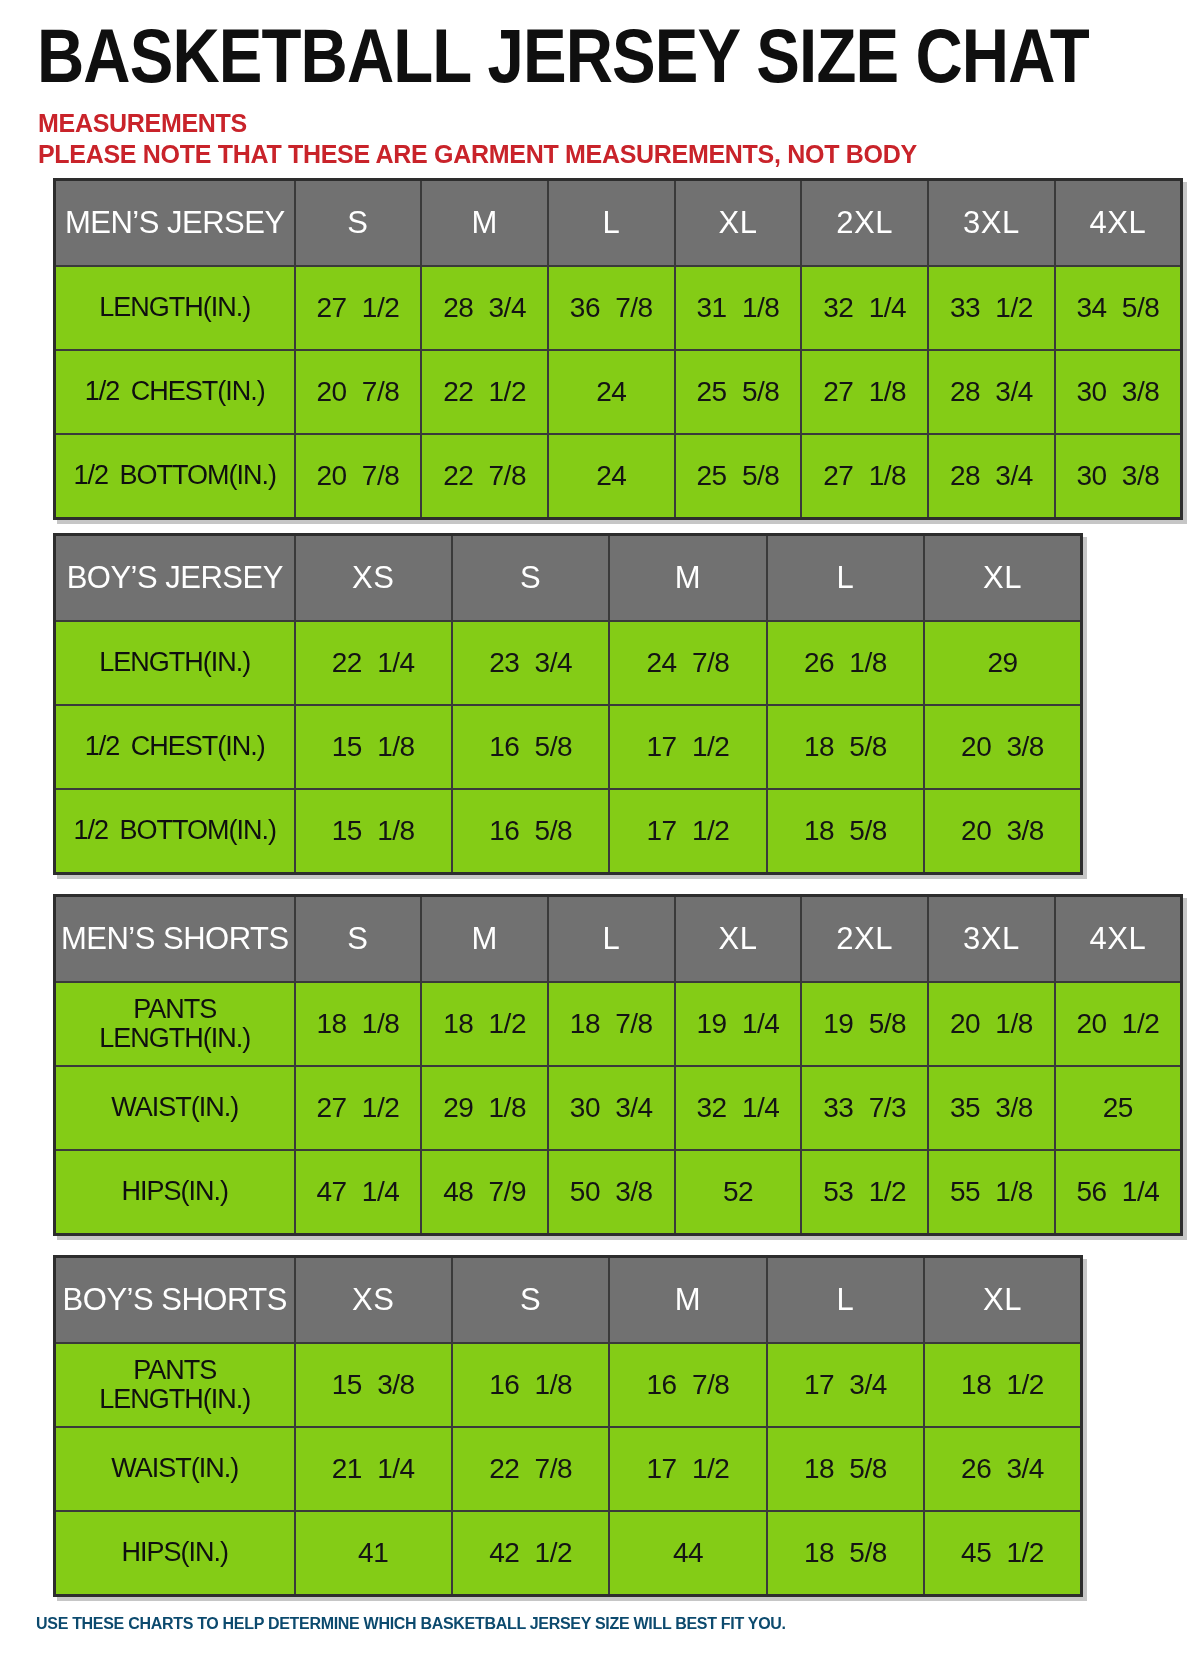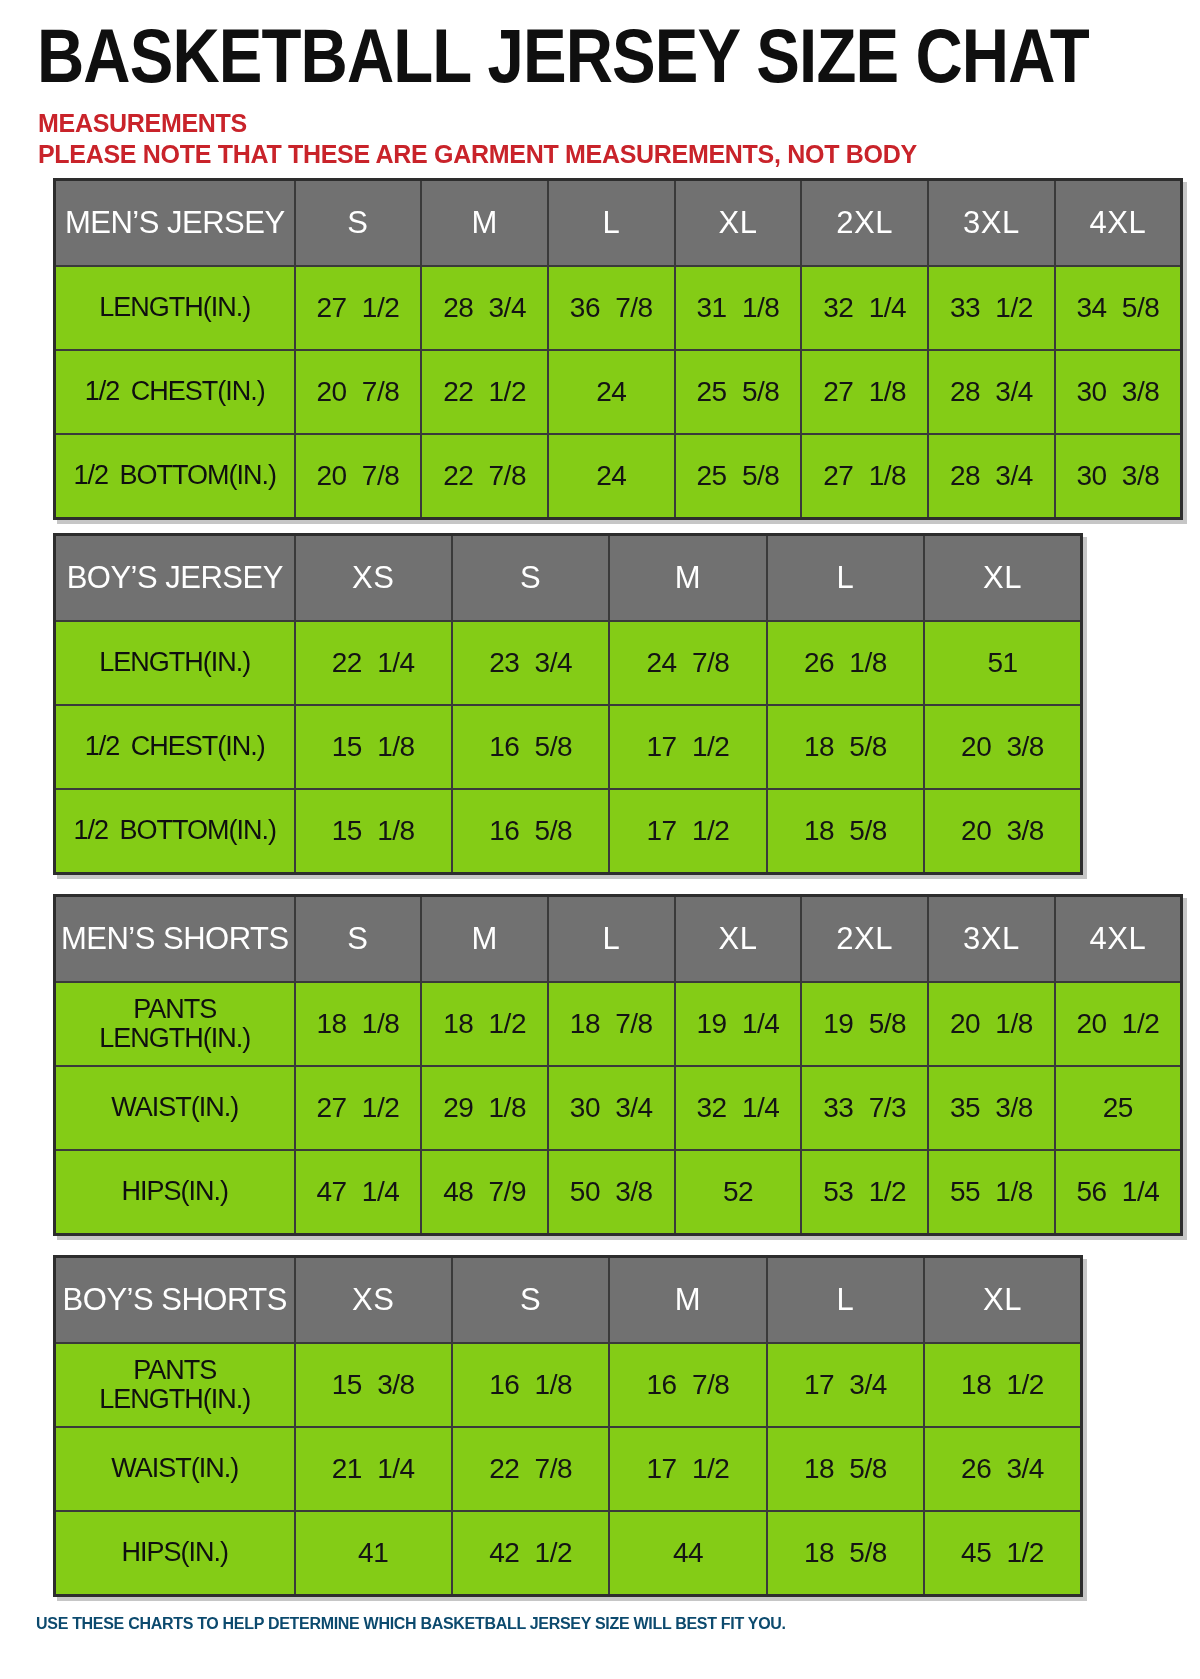--- a/index.html
+++ b/index.html
@@ -181,21 +181,21 @@
             <th>XL</th>
           </tr>
         </thead>
         <tbody>
           <tr>
             <th>LENGTH(IN.)</th>
             <td>22 1/4</td>
             <td>23 3/4</td>
             <td>24 7/8</td>
             <td>26 1/8</td>
-            <td>51</td>
+            <td>29</td>
           </tr>
           <tr>
             <th>1/2 CHEST(IN.)</th>
             <td>15 1/8</td>
             <td>16 5/8</td>
             <td>17 1/2</td>
             <td>18 5/8</td>
             <td>20 3/8</td>
           </tr>
           <tr>

